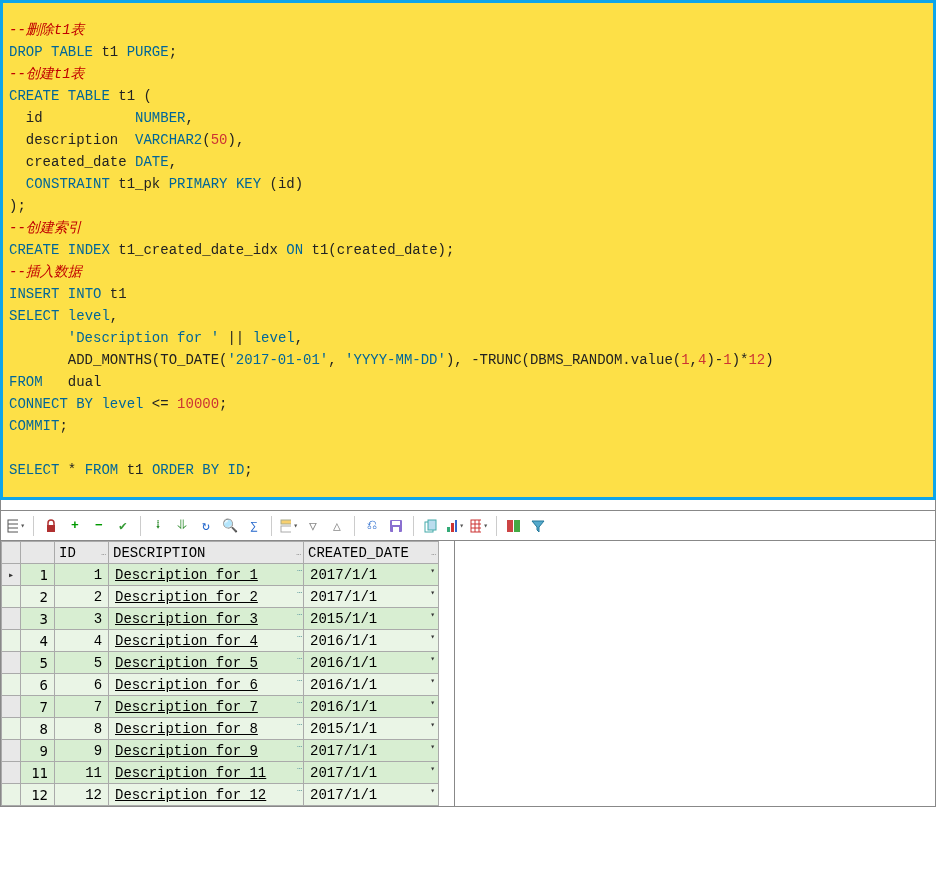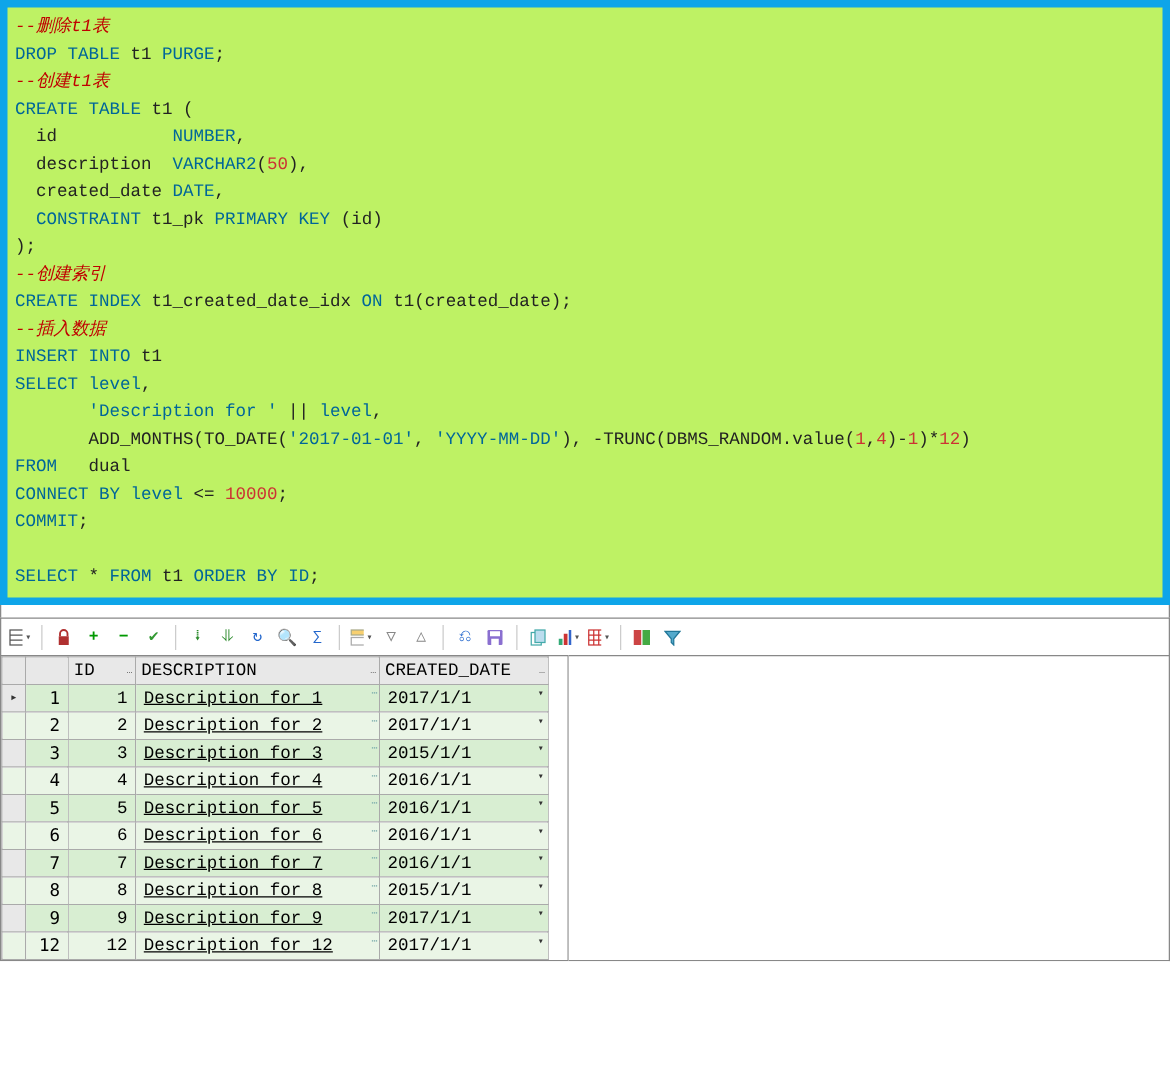--- a/index.html
+++ b/index.html
@@ -4,23 +4,23 @@
 <style>
   * { box-sizing: border-box; }
   body {
     margin: 0;
     font-family: Consolas, 'Courier New', monospace;
     font-size: 14px;
     background: #fff;
     width: 936px;
   }
   .editor {
-    background: #bef264;
-    padding: 5px 6px;
-    border: 6px solid #0ea5e9;
+    background: #fde047;
+    padding: 16px 6px;
+    border: 3px solid #0ea5e9;
     line-height: 22px;
     white-space: pre;
     overflow-x: hidden;
   }
   .kw { color: #006699; font-weight: 500; }
   .cm { color: #c00000; font-style: italic; }
   .num { color: #cc3333; }
   .str { color: #006699; }
   .plain { color: #222; }
 
@@ -293,20 +293,27 @@
             <td class="desc-col">Description for 8<span class="dots">⋯</span></td>
             <td class="date-col">2015/1/1<span class="tick">▾</span></td>
           </tr>
           <tr>
             <td class="rowind"></td>
             <td class="rownum">9</td>
             <td class="id-col">9</td>
             <td class="desc-col">Description for 9<span class="dots">⋯</span></td>
             <td class="date-col">2017/1/1<span class="tick">▾</span></td>
           </tr>
+          <tr>
+            <td class="rowind"></td>
+            <td class="rownum">11</td>
+            <td class="id-col">11</td>
+            <td class="desc-col">Description for 11<span class="dots">⋯</span></td>
+            <td class="date-col">2017/1/1<span class="tick">▾</span></td>
+          </tr>
           <tr class="odd">
             <td class="rowind"></td>
             <td class="rownum">12</td>
             <td class="id-col">12</td>
             <td class="desc-col">Description for 12<span class="dots">⋯</span></td>
             <td class="date-col">2017/1/1<span class="tick">▾</span></td>
           </tr>
         </tbody>
 </table>
 </div>

